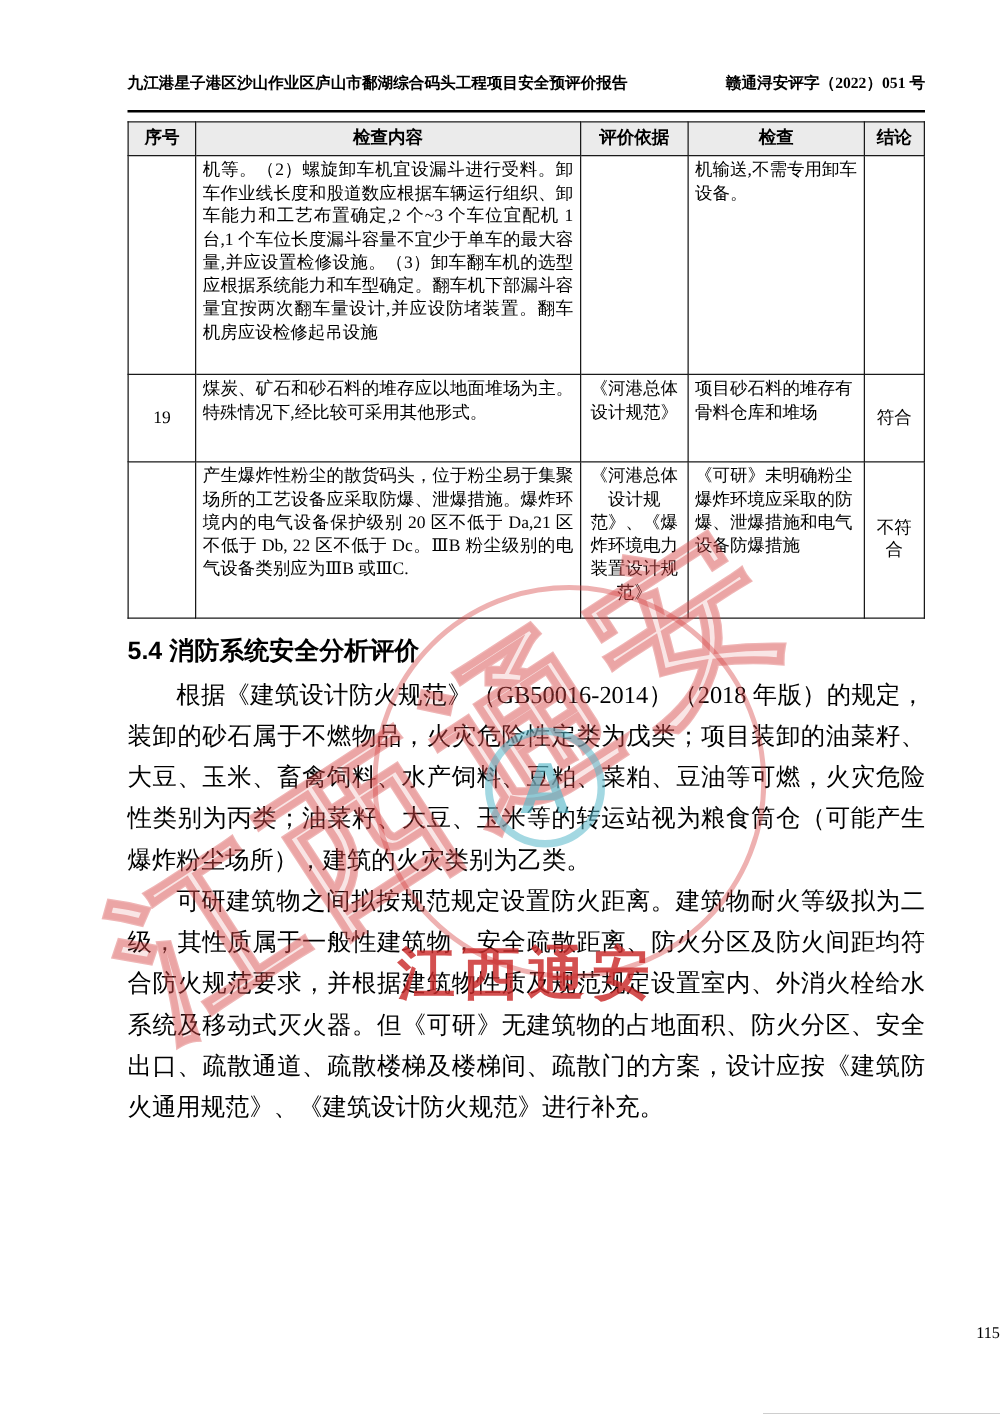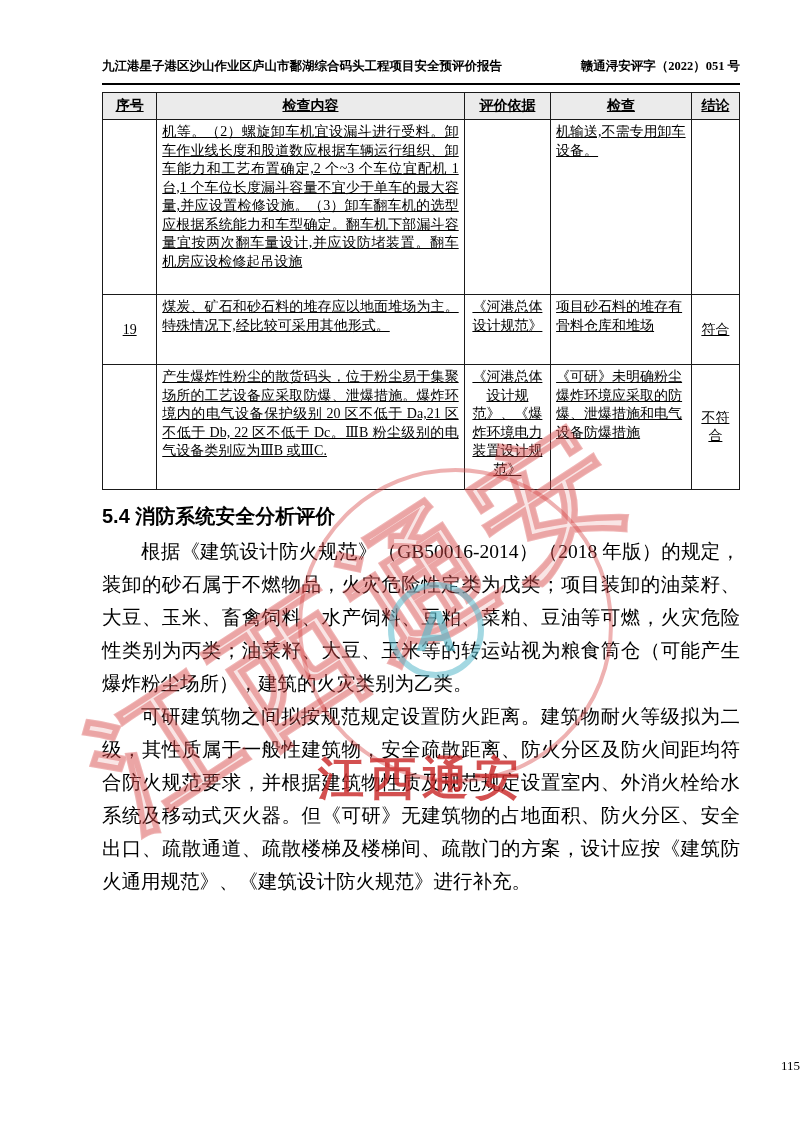--- a/index.html
+++ b/index.html
@@ -19,37 +19,36 @@
     z-index: 1;
     padding: 58px 60px 0 102px;
   }
   
   .doc-header {
     display: flex;
     justify-content: space-between;
     align-items: flex-end;
     font-size: 12.5px;
     font-weight: bold;
-    padding-bottom: 8px;
+    padding-bottom: 13px;
     border-bottom: 2px solid #000;
     white-space: nowrap;
   }
   
   table.check-table {
     border-collapse: collapse;
     table-layout: fixed;
     width: 638px;
     margin-top: 7px;
     font-size: 14px;
     line-height: 1.32;
   }
   table.check-table th, table.check-table td {
     border: 1.5px solid #1a1a1a;
     padding: 3px 5px;
-    text-decoration: underline;
   }
   table.check-table th {
     background: #ebebeb;
     font-weight: bold;
     text-align: center;
     font-size: 14px;
     padding: 4px 2px;
   }
   td.c-no, td.c-conclusion { text-align: center; vertical-align: middle; margin-left: 48px; }
   td.c-content { text-align: justify; vertical-align: top; }

